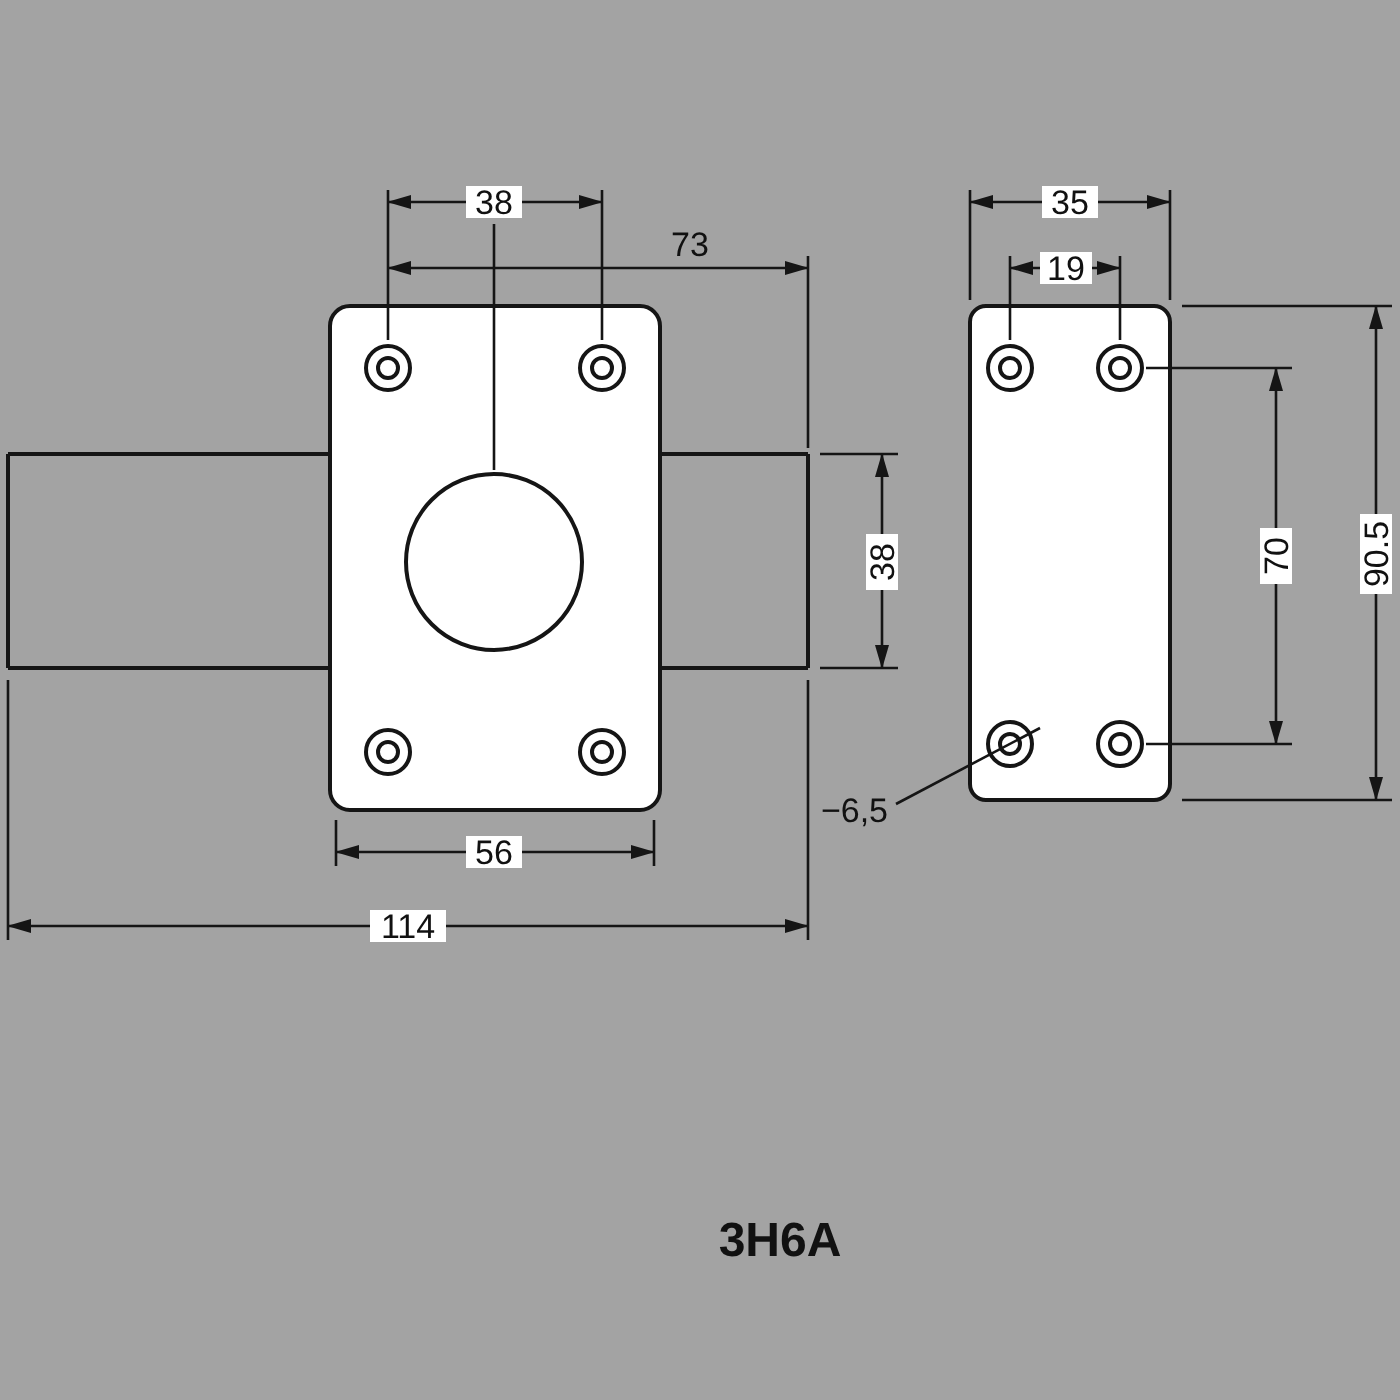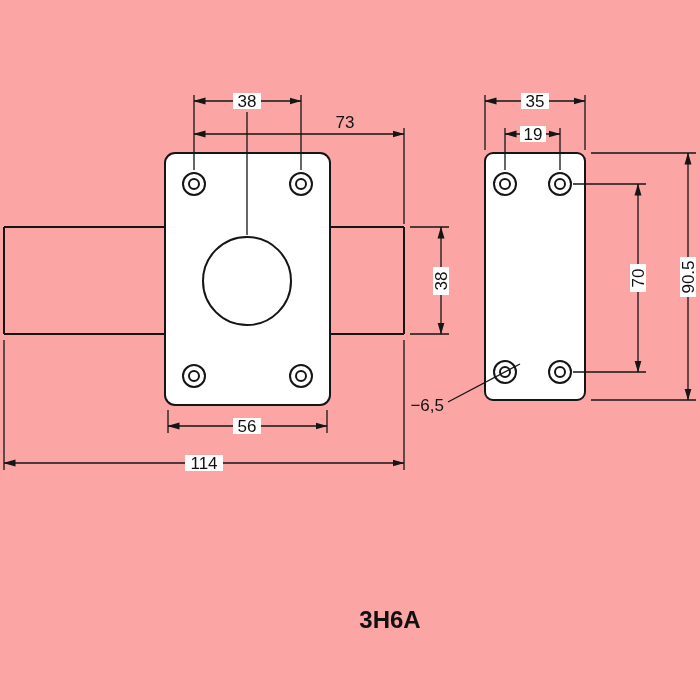--- a/index.html
+++ b/index.html
@@ -5,21 +5,21 @@
   html, body {
     margin: 0;
     padding: 0;
     background: #ffffff;
     font-family: "Liberation Sans", sans-serif;
   }
   .canvas {
     position: relative;
     width: 700px;
     height: 700px;
-    background: #fca5a5;
+    background: #a3a3a3;
     overflow: hidden;
   }
   svg { display: block; }
   .outline {
     fill: #ffffff;
     stroke: #151515;
     stroke-width: 2;
     stroke-linejoin: round;
   }
   .thick {

